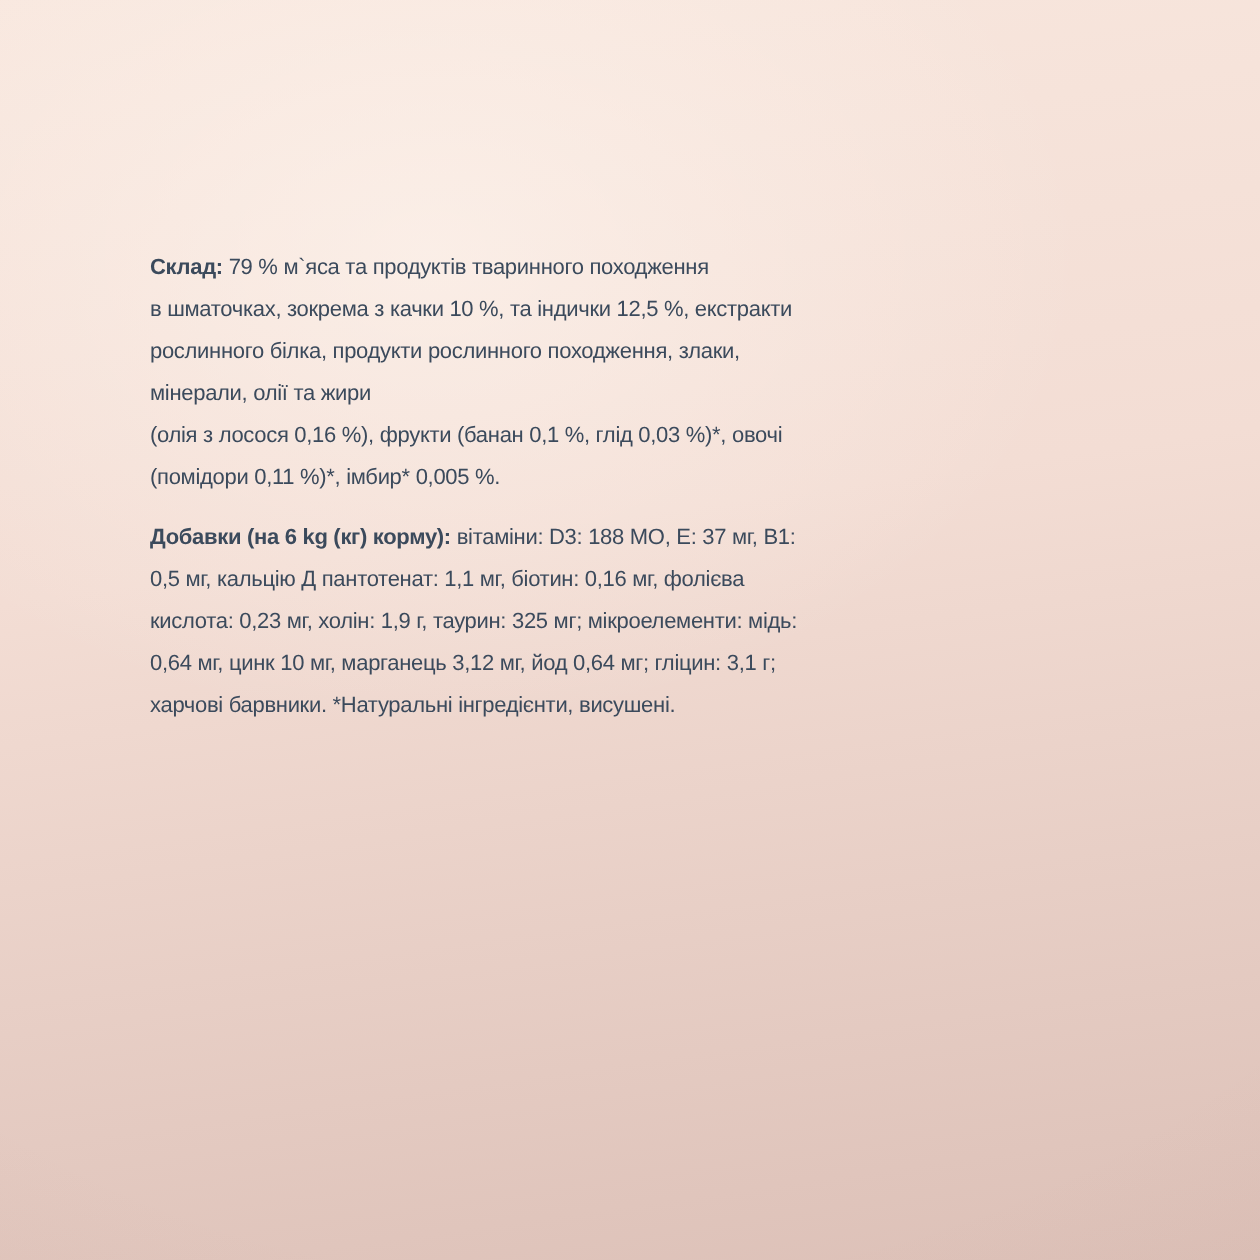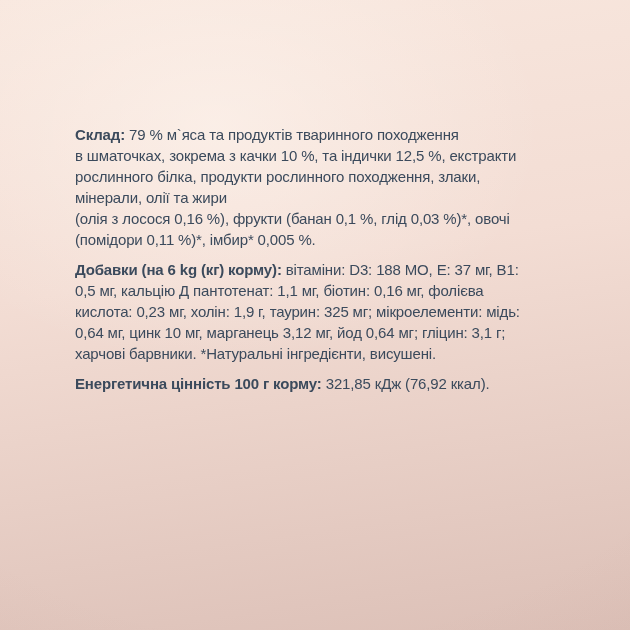--- a/index.html
+++ b/index.html
@@ -17,21 +17,21 @@
       radial-gradient(80% 58% at 34% 20%, rgba(255,248,242,0.55) 0%, rgba(255,248,242,0) 65%),
       linear-gradient(172deg, var(--bg-top, #f8e7de) 0%, var(--bg-mid, #f3ddd4) 42%, var(--bg-bottom, #dcc0b7) 100%);
   }
   .label {
     box-sizing: content-box;
     width: 505px;
     padding: 124px 50px 0 75px;
   }
   .section {
     margin: 0 0 9px 0;
-    font-size: 15px;
+    font-size: 11px;
     line-height: 21px;
     letter-spacing: -0.15px;
     white-space: pre-line;
   }
   .section b {
     font-weight: 700;
   }
   .section--energy {
     margin-top: 1px;
   }
@@ -44,14 +44,13 @@
 в шматочках, зокрема з качки 10 %, та індички 12,5 %, екстракти
 рослинного білка, продукти рослинного походження, злаки,
 мінерали, олії та жири
 (олія з лосося 0,16 %), фрукти (банан 0,1 %, глід 0,03 %)*, овочі
 (помідори 0,11 %)*, імбир* 0,005 %.</span></p>
   <p class="section"><b>Добавки (на 6 kg (кг) корму):</b><span> вітаміни: D3: 188 МО, Е: 37 мг, В1:
 0,5 мг, кальцію Д пантотенат: 1,1 мг, біотин: 0,16 мг, фолієва
 кислота: 0,23 мг, холін: 1,9 г, таурин: 325 мг; мікроелементи: мідь:
 0,64 мг, цинк 10 мг, марганець 3,12 мг, йод 0,64 мг; гліцин: 3,1 г;
 харчові барвники. *Натуральні інгредієнти, висушені.</span></p>
-  <p class="section section--energy"><b>Енергетична цінність 100 г корму:</b><span> 321,85 кДж (76,92 ккал).</span></p>
 </main>
 
 </body></html>

